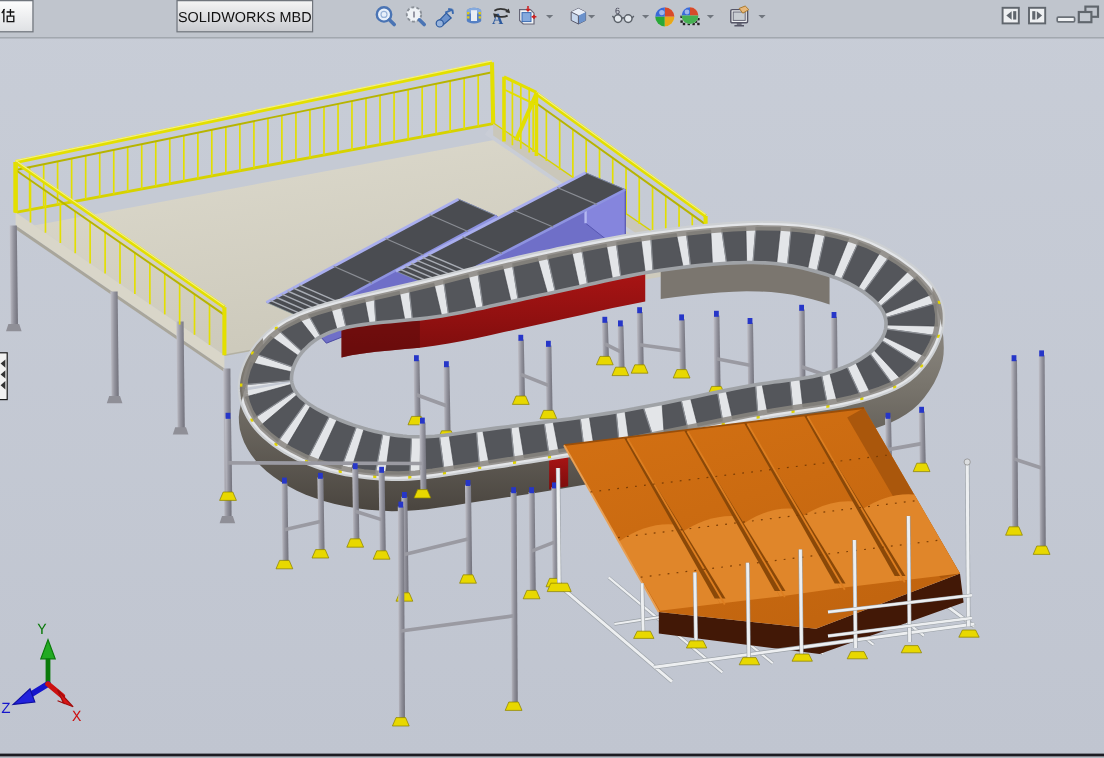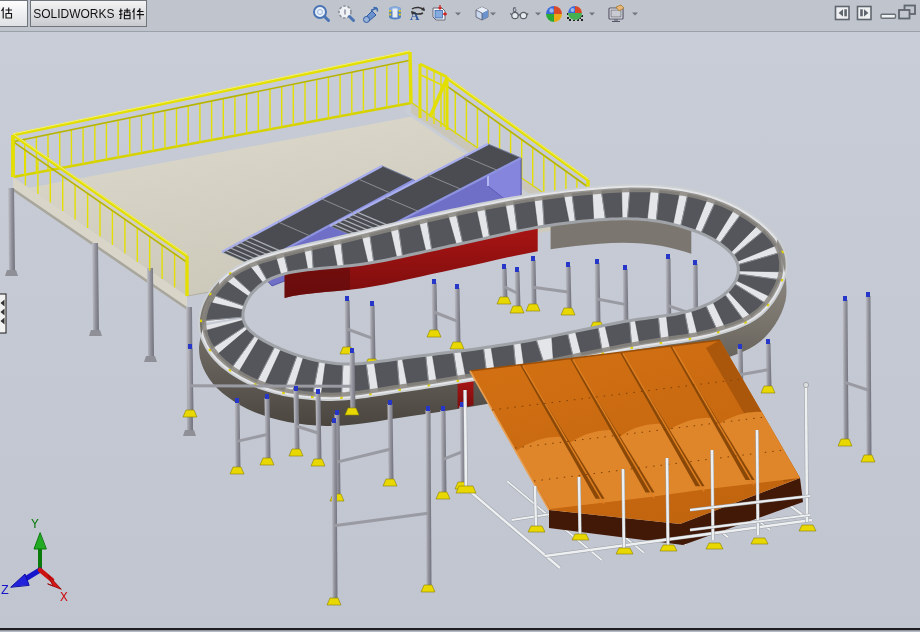--- a/index.html
+++ b/index.html
@@ -485,31 +485,21 @@
 <rect x="0" y="628" width="920" height="2.5" fill="#1c1c22"></rect>
 <rect x="0" y="630.5" width="920" height="1.5" fill="#b6bbc3"></rect>
 </svg></div>
 <div id="toolbar">
 <div class="tab" id="t1"><svg width="13" height="14" viewBox="0 0 13 14" style="vertical-align:-2px">
         <g stroke="#111" stroke-width="1.1" fill="none">
           <path d="M3.2,1.5 L3.2,12.5 M3.8,1.5 L1.5,5"></path>
           <path d="M5.5,4 L12,4 M8.7,1.5 L8.7,7 M6,7.5 h5.5 v4.5 h-5.5 Z"></path>
         </g>
       </svg></div>
-<div class="tab" id="t2"><span style="vertical-align:1px">SOLIDWORKS</span> <svg width="13" height="14" viewBox="0 0 13 14" style="vertical-align:-2px">
-        <g stroke="#111" stroke-width="1.1" fill="none">
-          <path d="M2.8,1.5 L2.8,12 M1,4.2 L4.6,3.6 M1,7.5 L4.6,7 M2.8,12 L1.8,10.8"></path>
-          <path d="M6,3.2 L12.3,3.2 M9.2,1.2 L9.2,6.2 M6.4,5 L6.4,11.8 L12,11.8 L12,5 M6.4,5 L12,5 M6.4,8.4 L12,8.4"></path>
-        </g>
-      </svg><svg width="13" height="14" viewBox="0 0 13 14" style="vertical-align:-2px">
-        <g stroke="#111" stroke-width="1.1" fill="none">
-          <path d="M3,1.5 L3,12.5 M3.8,1.5 L1.5,5.2"></path>
-          <path d="M8.8,1.2 L8.8,12.5 M9.5,1.8 L6.2,4.8 M6,4.5 L12.5,4.5 M5.6,7.6 L13,7.6"></path>
-        </g>
-      </svg></div>
+<div class="tab" id="t3">SOLIDWORKS MBD</div>
 <svg width="920" height="31" style="position:absolute;left:0;top:0">
 <g transform="translate(0,4)">
         <g transform="translate(312,0)">
           <circle cx="8" cy="8" r="6" fill="#e8f0fa" stroke="#4a74b4" stroke-width="2"></circle>
           <line x1="12.5" y1="12.5" x2="16.5" y2="16.5" stroke="#4a74b4" stroke-width="3" stroke-linecap="round"></line>
           <circle cx="8" cy="8" r="2.5" fill="none" stroke="#9ab4d8" stroke-width="1"></circle>
         </g>
 <g transform="translate(337,0)">
           <circle cx="8" cy="8" r="6" fill="#eef2f6" stroke="#8a9098" stroke-width="1.6" stroke-dasharray="2.5,1.8"></circle>
           <line x1="12.5" y1="12.5" x2="16.5" y2="16.5" stroke="#4a74b4" stroke-width="3" stroke-linecap="round"></line>

